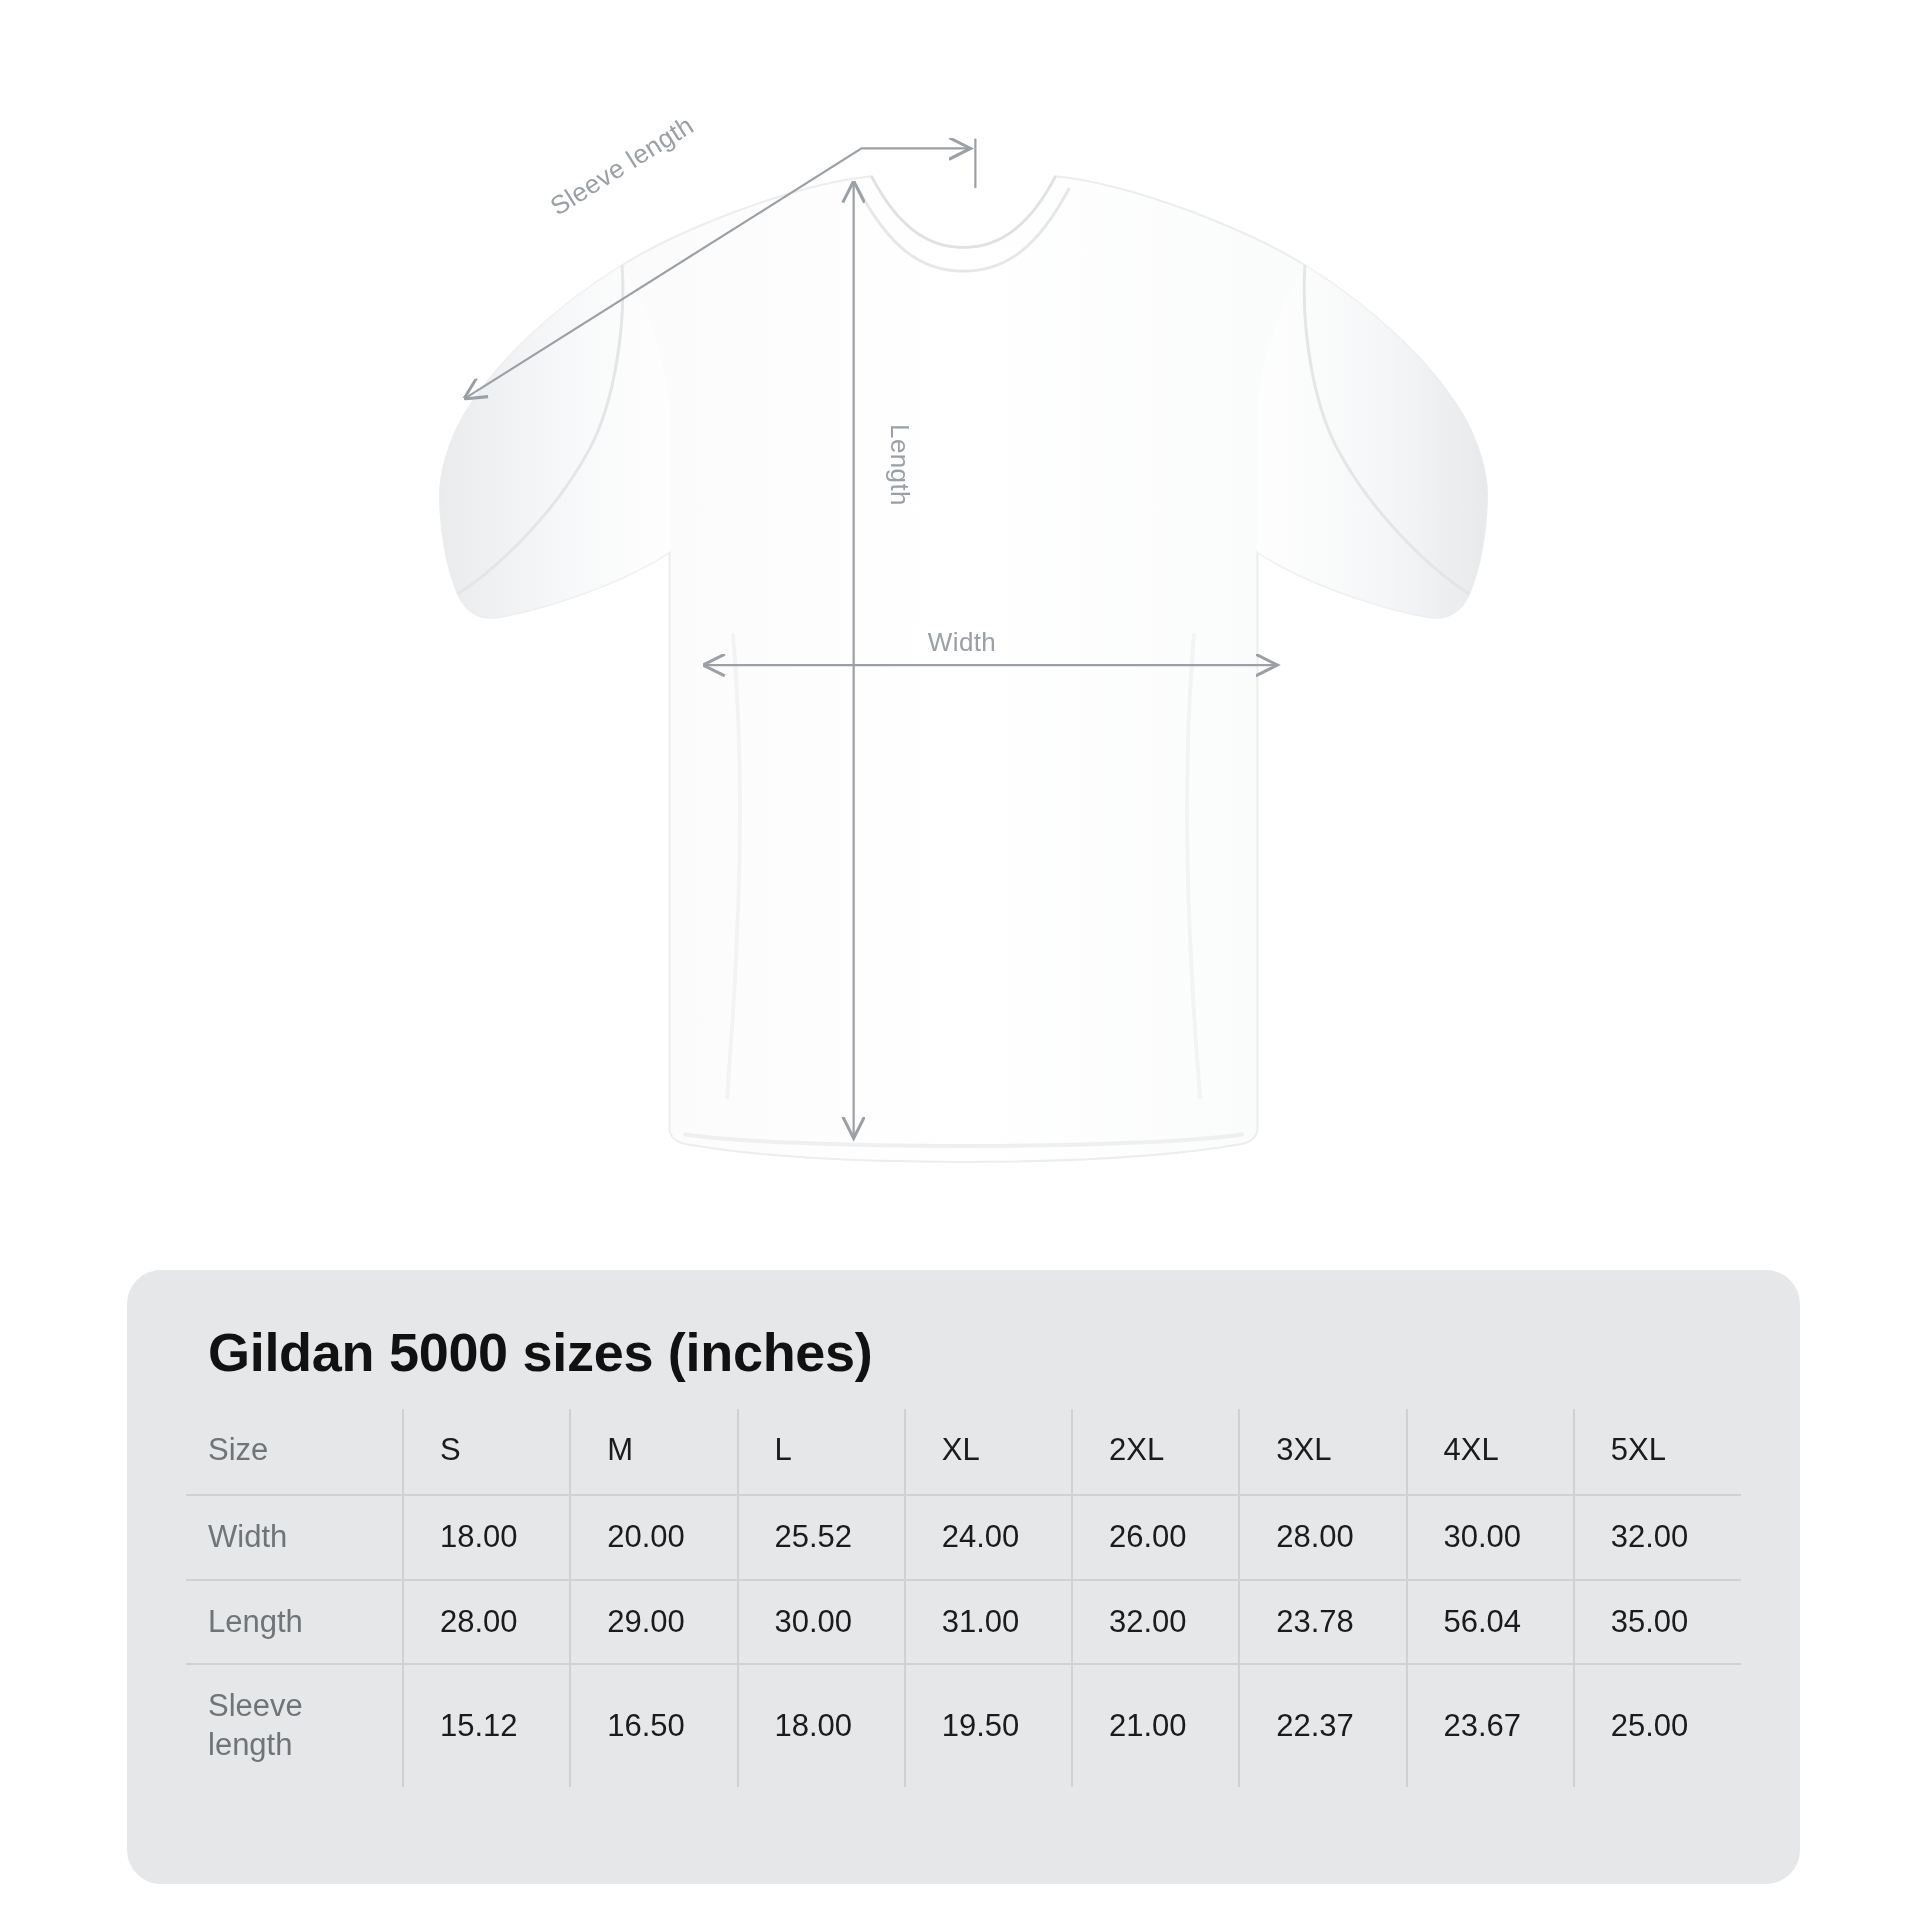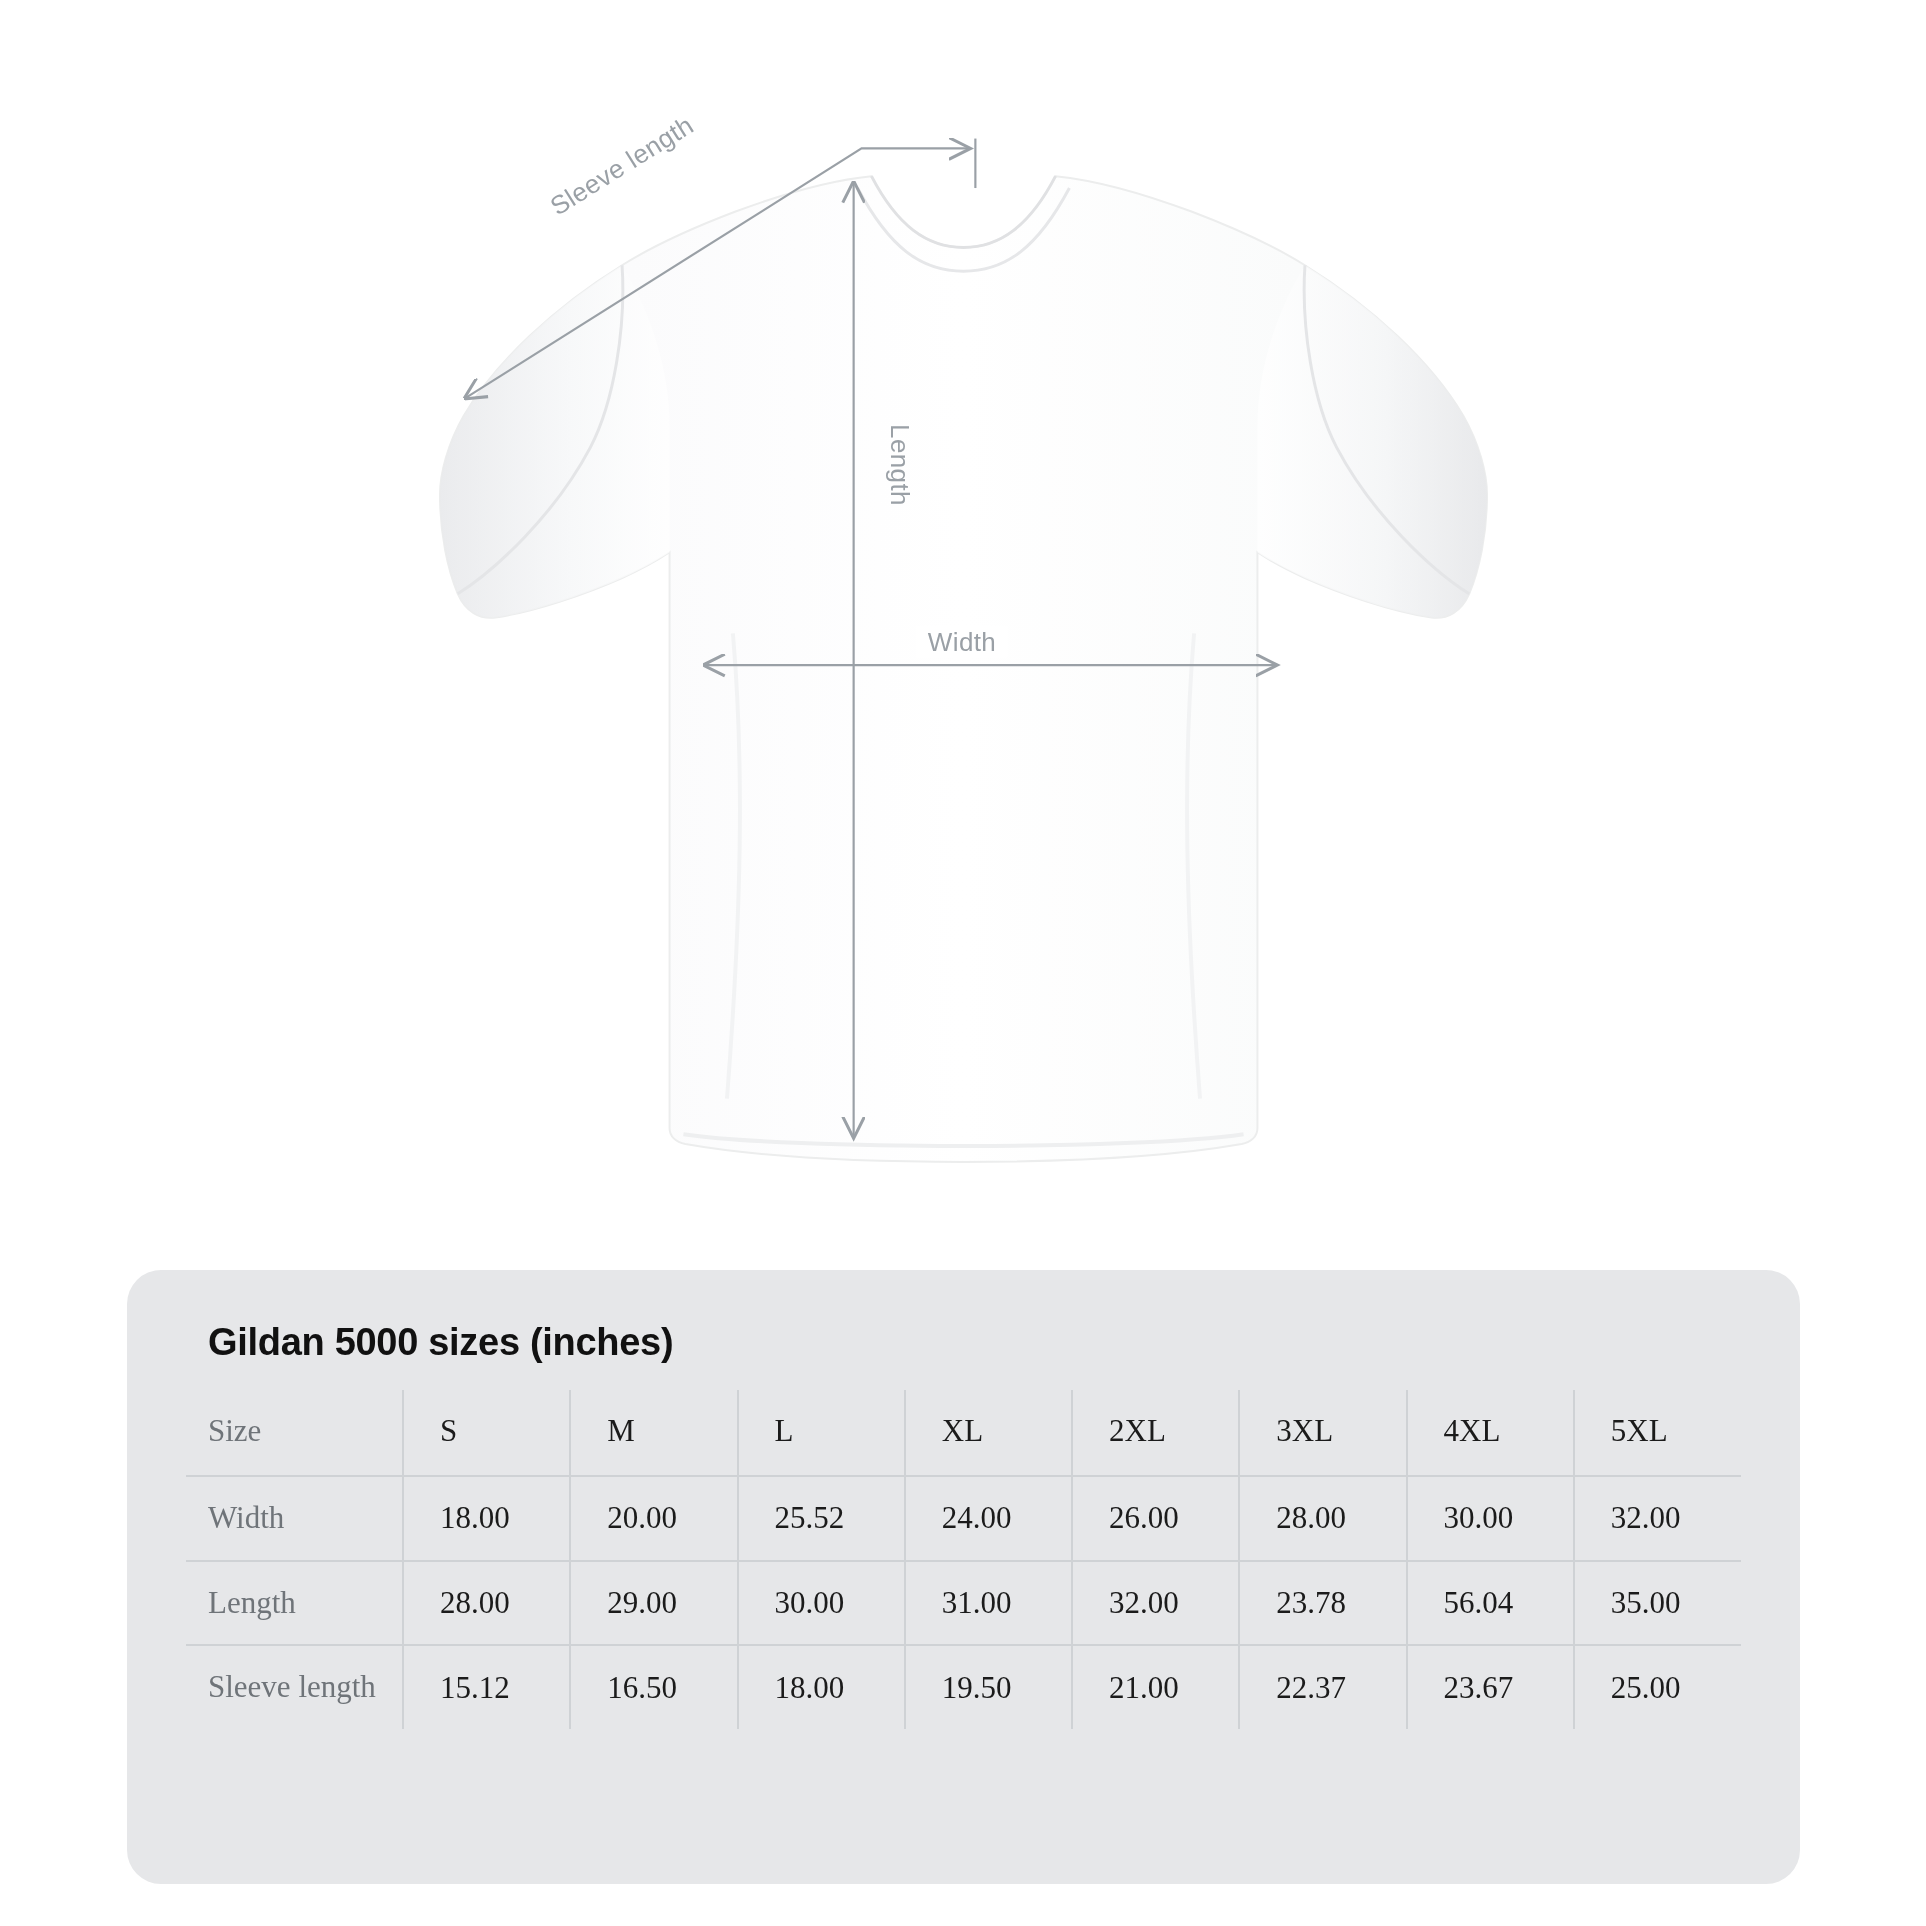--- a/index.html
+++ b/index.html
@@ -60,41 +60,40 @@
     left: 127px;
     top: 1270px;
     width: 1673px;
     height: 614px;
     background: #e6e7e9;
     border-radius: 34px;
     box-sizing: border-box;
     padding: 51px 59px 0 59px;
   }
   #card-title {
-    font-size: 38px;
+    font-size: 54px;
     font-weight: bold;
     color: #111111;
     letter-spacing: -0.3px;
     margin: 0 0 26px 22px;
   }
 
   table.size-table {
     width: 100%;
     border-collapse: collapse;
     table-layout: fixed;
   }
   table.size-table th,
   table.size-table td {
     text-align: left;
     font-size: 31px;
     font-weight: normal;
     color: #1b1b1b;
     padding: 22px 0 22px 0;
     vertical-align: middle;
-    font-family: Liberation Serif, serif;
   }
   table.size-table th.row-head,
   table.size-table td.row-head {
     color: #6f7479;
     width: 178px;
     padding-left: 22px;
     padding-right: 16px;
     line-height: 1.25;
   }
   table.size-table td.val,

